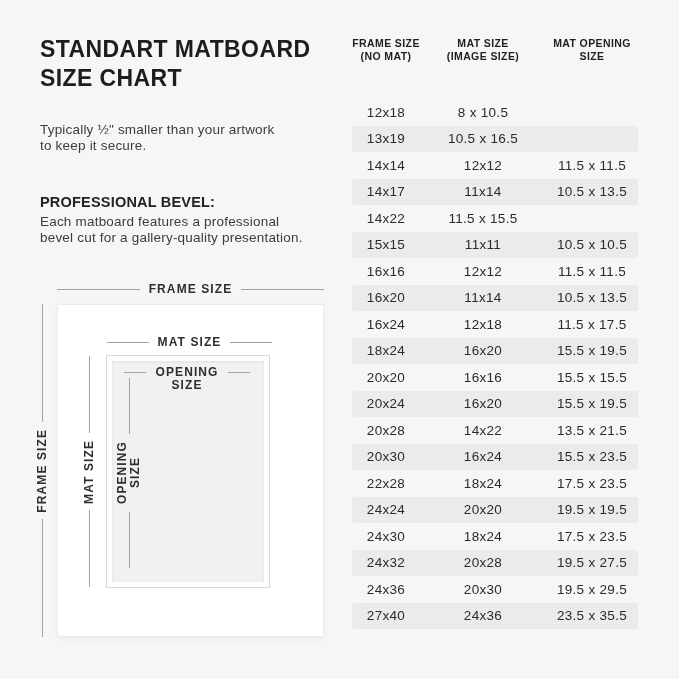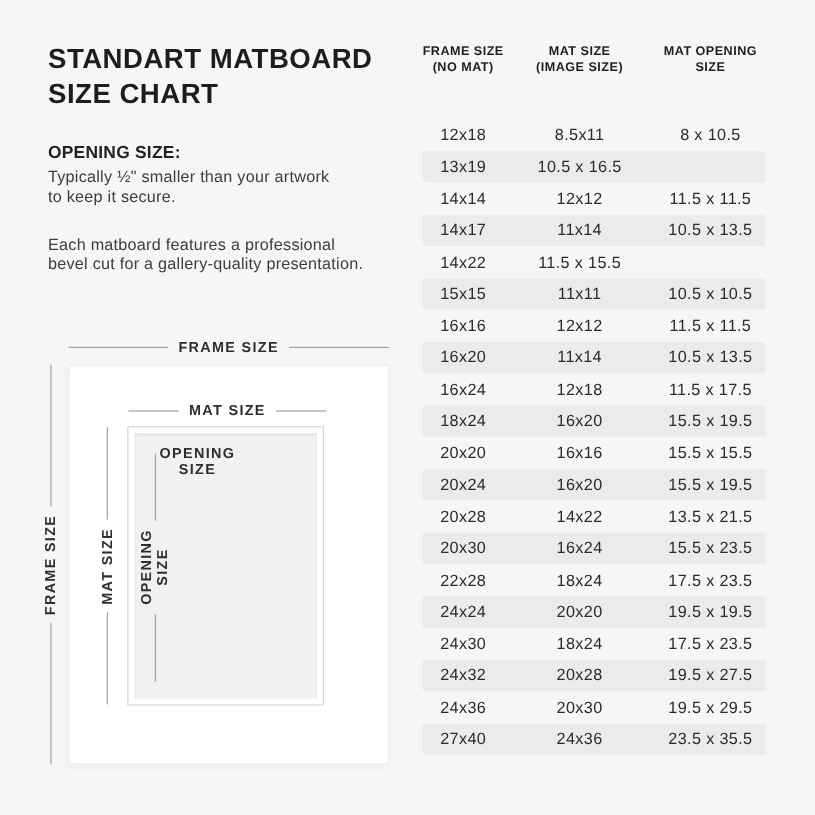--- a/index.html
+++ b/index.html
@@ -43,21 +43,21 @@
   #section-bevel{top:193px;}
 
   
   .diagram{position:absolute;left:34px;top:282px;width:300px;height:375px;}
   .hdim{position:absolute;display:flex;align-items:center;height:14px;}
   .hdim .hline{flex:1 1 auto;height:1px;background:var(--dim-line);}
   .dimlabel{
     padding:0 9px;font-size:12px;line-height:13px;font-weight:700;
     letter-spacing:1.1px;color:#2e2e2e;white-space:pre-line;text-align:center;
   }
-  .hdim.twoline{align-items:flex-start;height:28px;flex-direction:column;}
+  .hdim.twoline{align-items:flex-start;height:28px;}
   .hdim.twoline .hline{margin-top:6px;}
 
   .vdim{position:absolute;display:flex;flex-direction:column;align-items:center;width:14px;}
   .vdim .vline{width:1px;flex:1 1 auto;background:var(--dim-line);}
   .vdim .dimlabel{
     padding:7px 0;writing-mode:vertical-rl;transform:rotate(180deg);
   }
 
   #dim-frame-h{left:23px;top:0;width:267px;}
   #frame-rect{
@@ -99,26 +99,26 @@
 </style>
 </head>
 <body>
 
 <div id="canvas">
 
   <h1 class="title">STANDART MATBOARD
 SIZE CHART</h1>
 
   <section class="info-section" id="section-opening">
-    <h3>OPENING SIZE:</h3>
     <p>Typically ½" smaller than your artwork
 to keep it secure.</p>
   </section>
 
   <section class="info-section" id="section-bevel">
+    <h3>PROFESSIONAL BEVEL:</h3>
     <p>Each matboard features a professional
 bevel cut for a gallery-quality presentation.</p>
   </section>
 
   <div class="diagram">
 
     <div class="hdim" id="dim-frame-h">
       <span class="hline"></span>
       <span class="dimlabel">FRAME SIZE</span>
       <span class="hline"></span>
@@ -167,21 +167,20 @@
 (NO MAT)</div>
     <div class="th">MAT SIZE
 (IMAGE SIZE)</div>
     <div class="th">MAT OPENING
 SIZE</div>
   </div>
 
   <div class="tbody">
       <div class="trow">
         <div class="tcell">12x18</div>
-        <div class="tcell">8.5x11</div>
         <div class="tcell">8 x 10.5</div>
       </div>
       <div class="trow">
         <div class="tcell">13x19</div>
         <div class="tcell">10.5 x 16.5</div>
       </div>
       <div class="trow">
         <div class="tcell">14x14</div>
         <div class="tcell">12x12</div>
         <div class="tcell">11.5 x 11.5</div>

